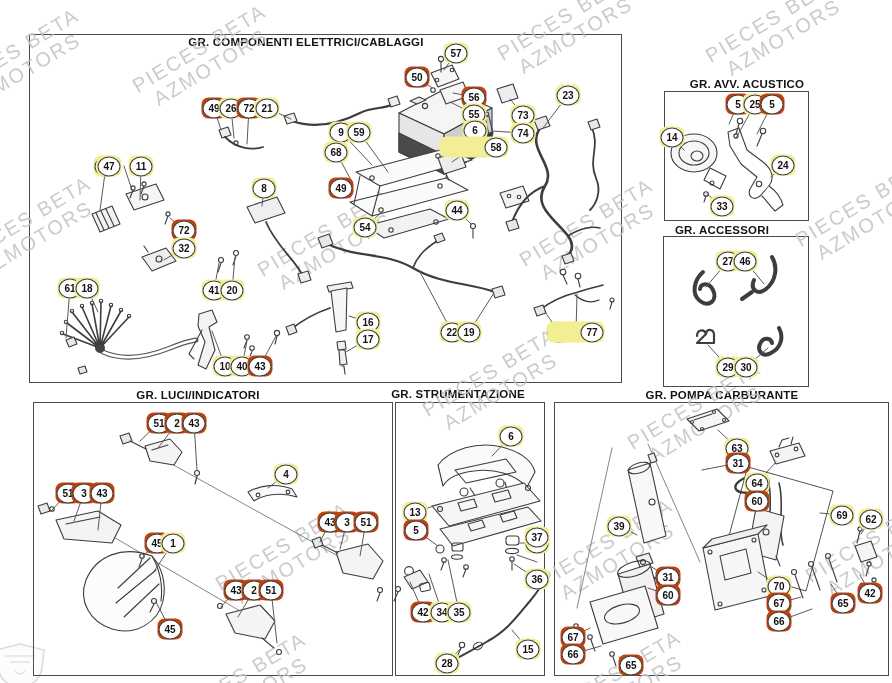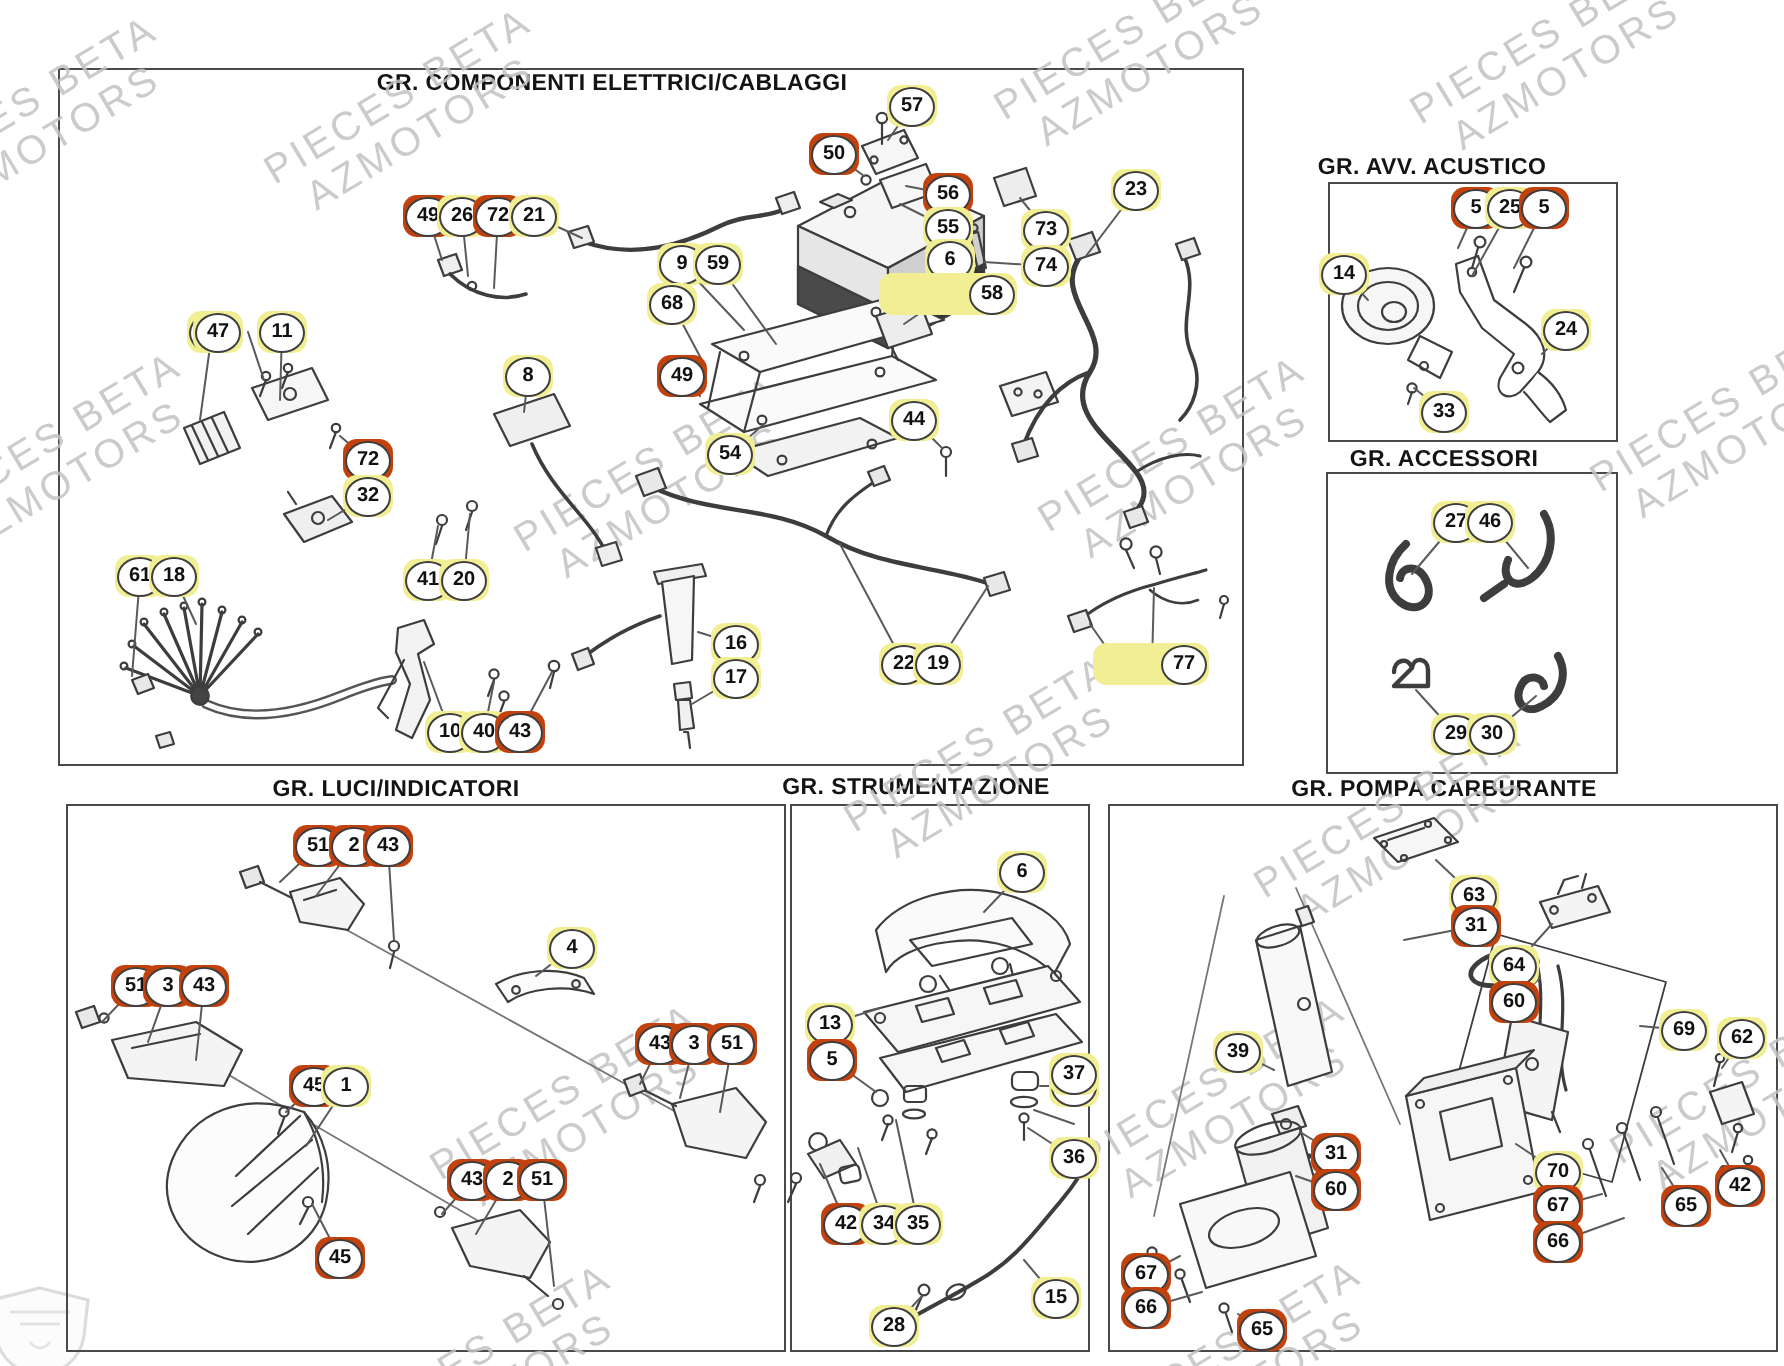--- a/index.html
+++ b/index.html
@@ -441,21 +441,21 @@
         <line x1="779" y1="621" x2="812" y2="609" stroke="#5a5a5a" stroke-width="1"></line>
         <line x1="573" y1="637" x2="590" y2="628" stroke="#5a5a5a" stroke-width="1"></line>
         <line x1="573" y1="654" x2="601" y2="646" stroke="#5a5a5a" stroke-width="1"></line>
         <line x1="631" y1="665" x2="619" y2="657" stroke="#5a5a5a" stroke-width="1"></line>
       </g>
   </svg>
 
 <div class="panel-box" style="left: 29px; top: 34px; width: 591px; height: 347px;"></div>
     <div class="panel-title" style="left: 306px; top: 11px; margin-top: 25px;">GR. COMPONENTI ELETTRICI/CABLAGGI</div>
     <div class="panel-box" style="left: 664px; top: 91px; width: 143px; height: 128px;"></div>
-    <div class="panel-title" style="left: 716px; top: 78px;">GR. AVV. ACUSTICO</div>
+    <div class="panel-title" style="left: 747px; top: 78px;">GR. AVV. ACUSTICO</div>
     <div class="panel-box" style="left: 663px; top: 236px; width: 144px; height: 149px;"></div>
     <div class="panel-title" style="left: 722px; top: 224px;">GR. ACCESSORI</div>
     <div class="panel-box" style="left: 33px; top: 402px; width: 358px; height: 272px;"></div>
     <div class="panel-title" style="left: 198px; top: 389px;">GR. LUCI/INDICATORI</div>
     <div class="panel-box" style="left: 395px; top: 402px; width: 148px; height: 272px;"></div>
     <div class="panel-title" style="left: 458px; top: 388px;">GR. STRUMENTAZIONE</div>
     <div class="panel-box" style="left: 554px; top: 402px; width: 333px; height: 272px;"></div>
     <div class="panel-title" style="left: 722px; top: 389px;">GR. POMPA CARBURANTE</div>
     <div class="callout yellow" style="left: 456px; top: 53px; z-index: 2;">
       <span class="bubble">57</span>

